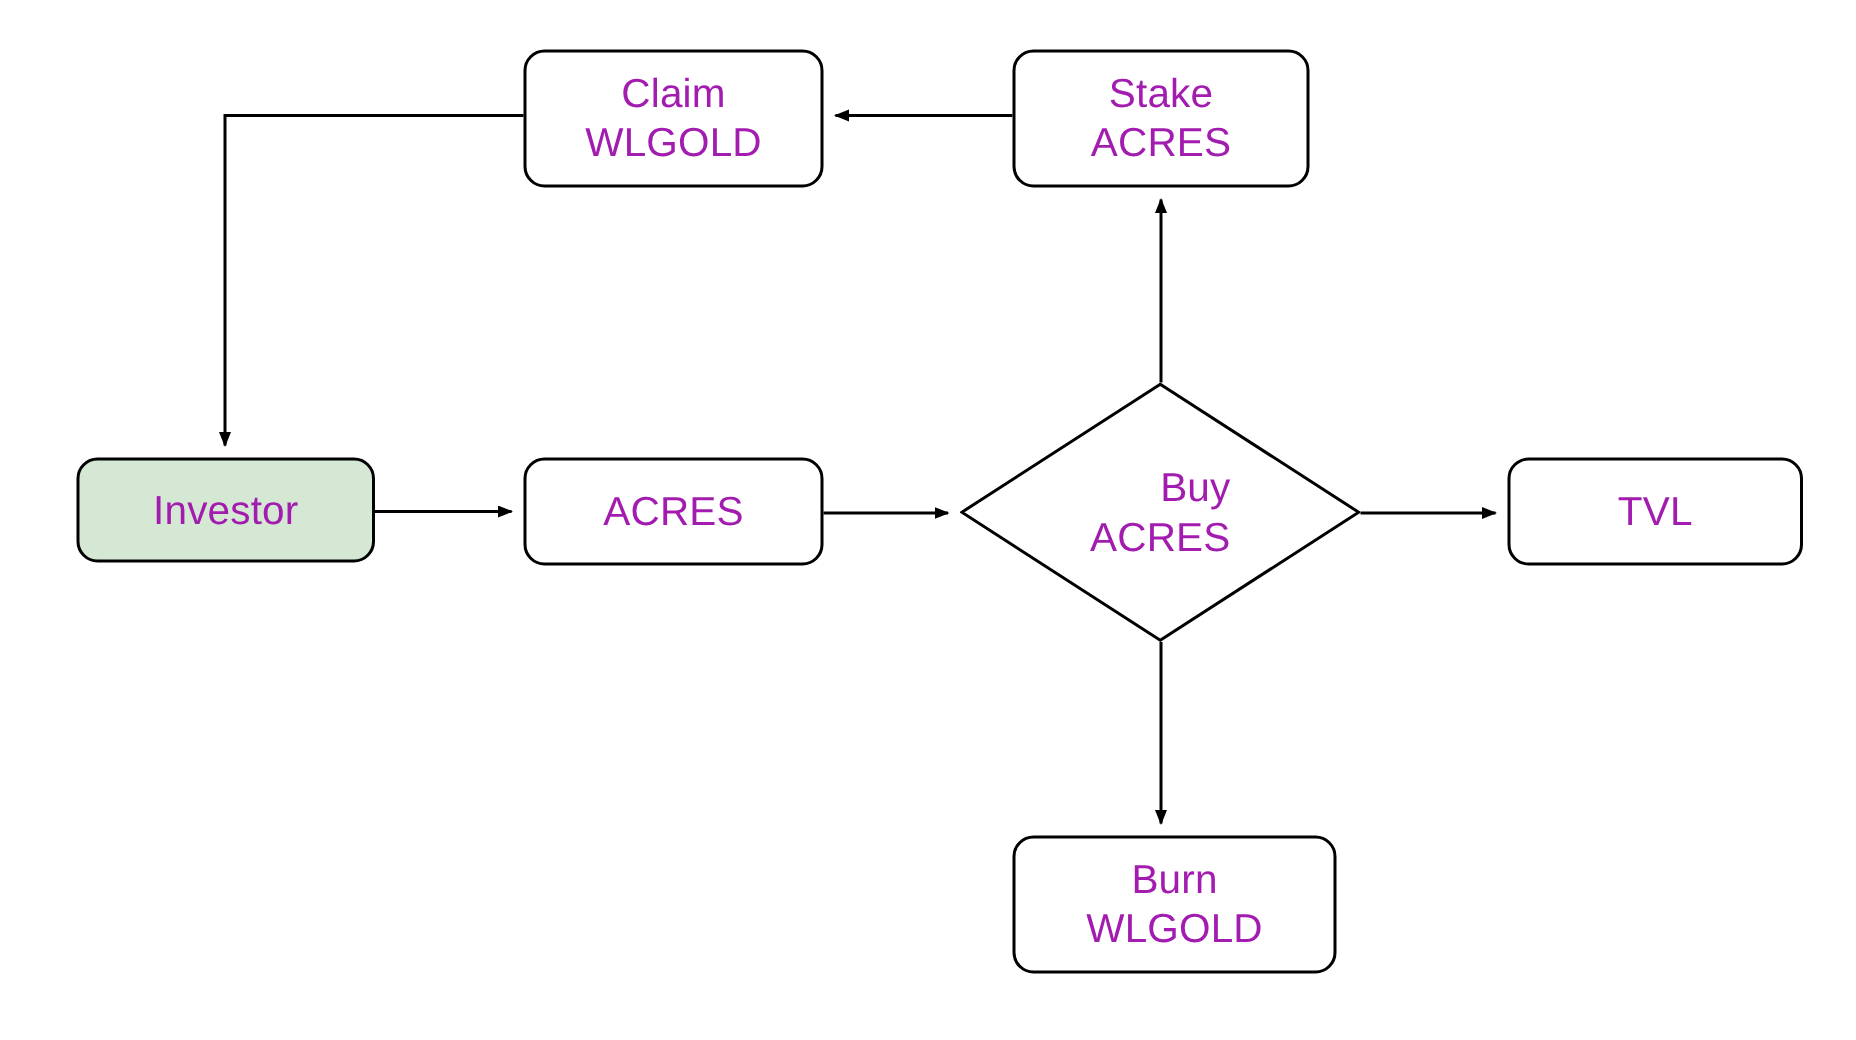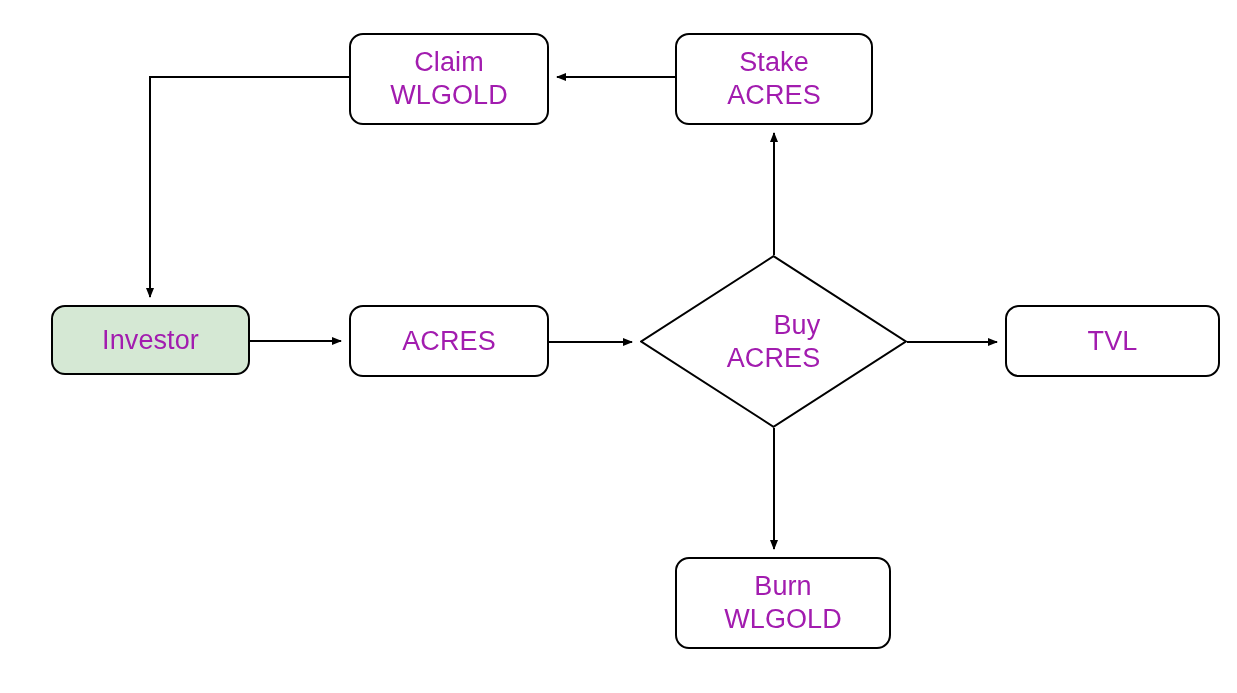--- a/index.html
+++ b/index.html
@@ -108,21 +108,21 @@
   </div>
 
   <div class="node diamond" style="left:640px; top:255px; width:267px; height:173px;">
     <svg class="diamond-shape" viewBox="0 0 267 173" preserveAspectRatio="none" xmlns="http://www.w3.org/2000/svg">
       <polygon points="133.5,1.2 265.8,86.5 133.5,171.8 1.2,86.5" fill="#ffffff" stroke="#000000" stroke-width="2" vector-effect="non-scaling-stroke"></polygon>
     </svg>
     <span class="diamond-label">Buy
 ACRES</span>
   </div>
 
-  <div class="node rounded" style="left:1005px; top:305px; width:215px; height:72px;">
+  <div class="node rounded" style="left:1005px; top:305px; width:197px; height:72px;">
     <span>TVL</span>
   </div>
 
   <div class="node rounded" style="left:675px; top:557px; width:216px; height:92px;">
     <span>Burn
 WLGOLD</span>
   </div>
 
 </div>
 

